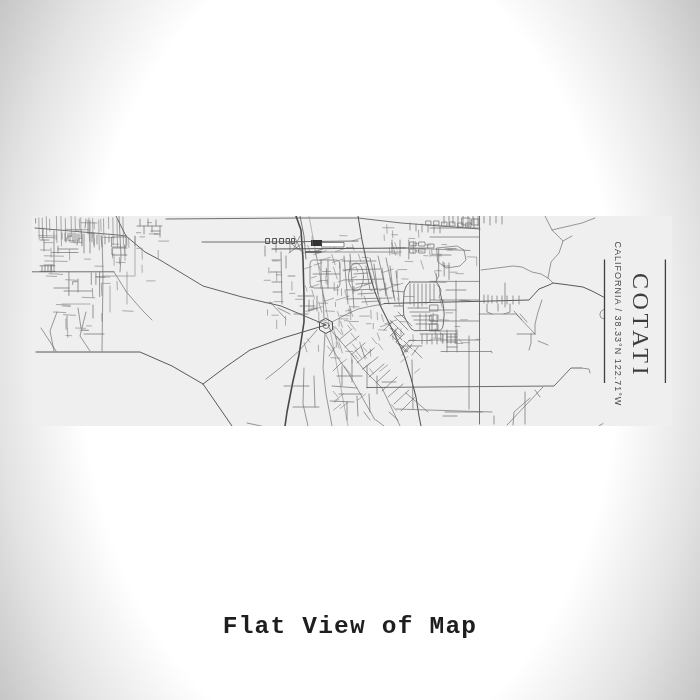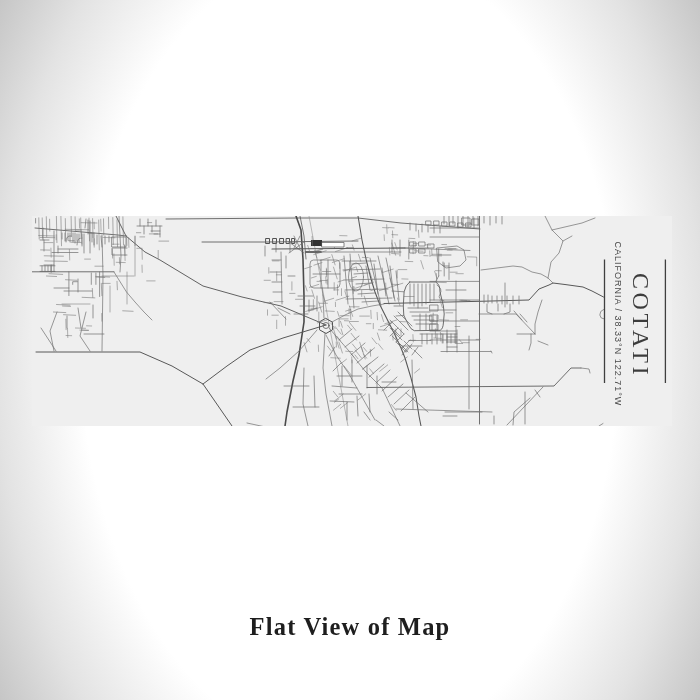--- a/index.html
+++ b/index.html
@@ -1,21 +1,21 @@
 <!DOCTYPE html>
 <html><head>
 <meta charset="utf-8">
 <style>
 html,body{margin:0;padding:0;}
 body{width:700px;height:700px;overflow:hidden;position:relative;
   background:radial-gradient(ellipse 420px 633px at 350px 350px, #ffffff 64%, #e3e3e3 84%, #c6c6c6 100%);
   font-family:"Liberation Sans", sans-serif;}
 .strip{position:absolute;left:32px;top:216px;width:640px;height:210px;background:#efefef;}
 .caption{position:absolute;left:0;top:613px;width:700px;text-align:center;
-  font-family:Liberation Serif, serif;font-weight:bold;font-size:24.5px;
+  font-family:Liberation Mono, monospace;font-weight:bold;font-size:24.5px;
   letter-spacing:1.2px;color:#1e1e1e;}
 </style>
 </head>
 <body>
 
 <div class="strip">
 <svg width="640" height="210" viewBox="0 0 640 210" xmlns="http://www.w3.org/2000/svg">
 <g fill="none" stroke="#6f6f6f" stroke-width="0.7" stroke-linecap="round" stroke-linejoin="round">
 
 <path d="M134,3 L266,2 310,2 326,2 369,7 448,13" stroke="#616161" stroke-width="0.9"></path>

